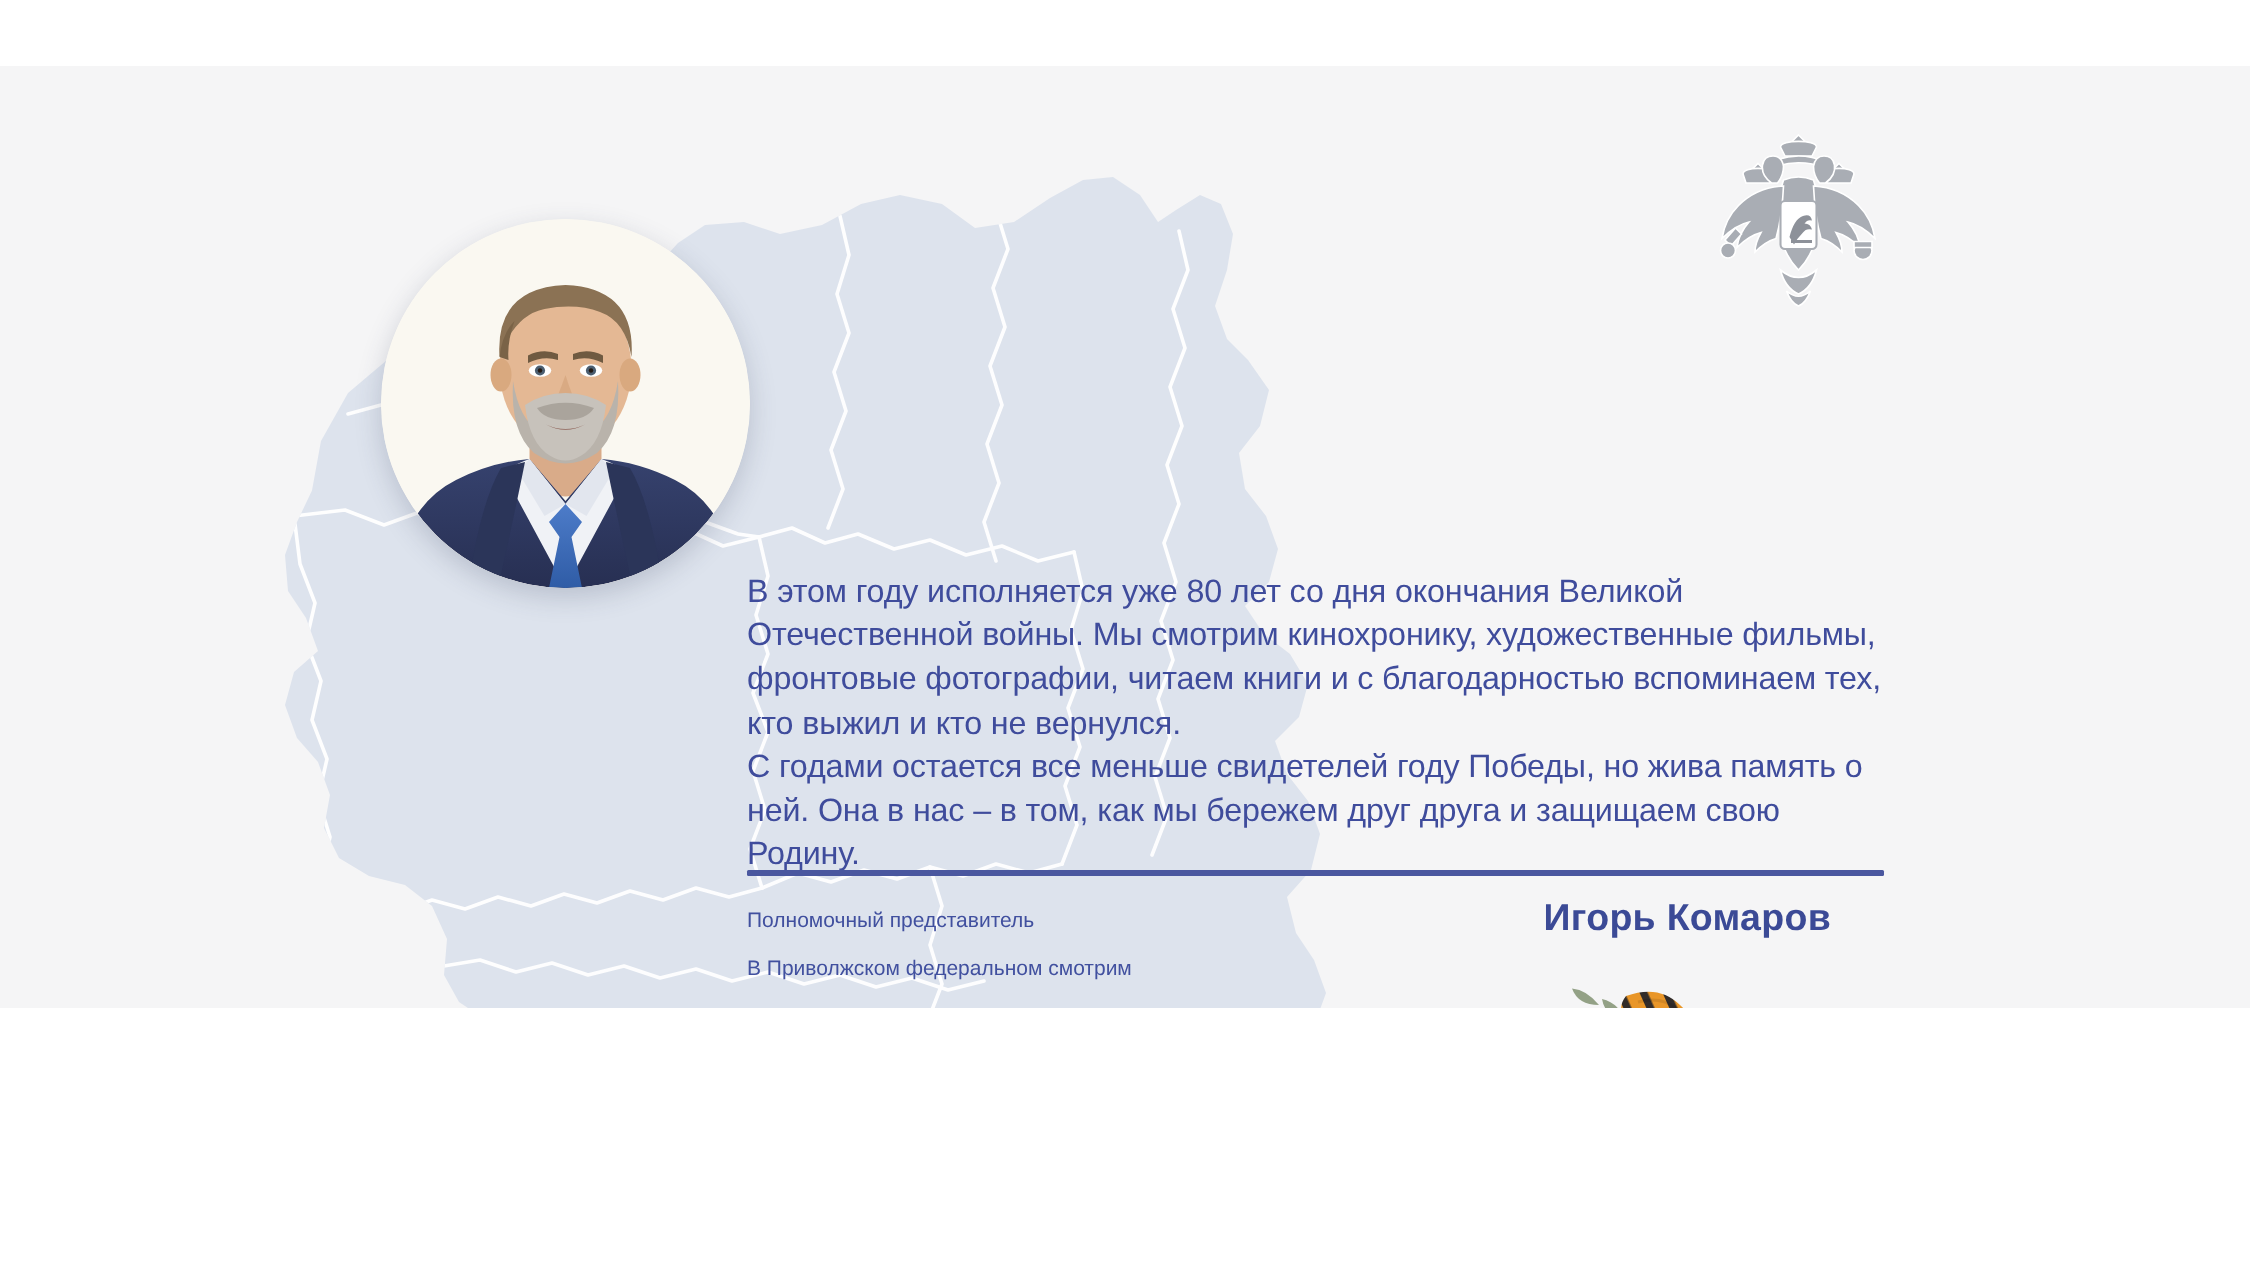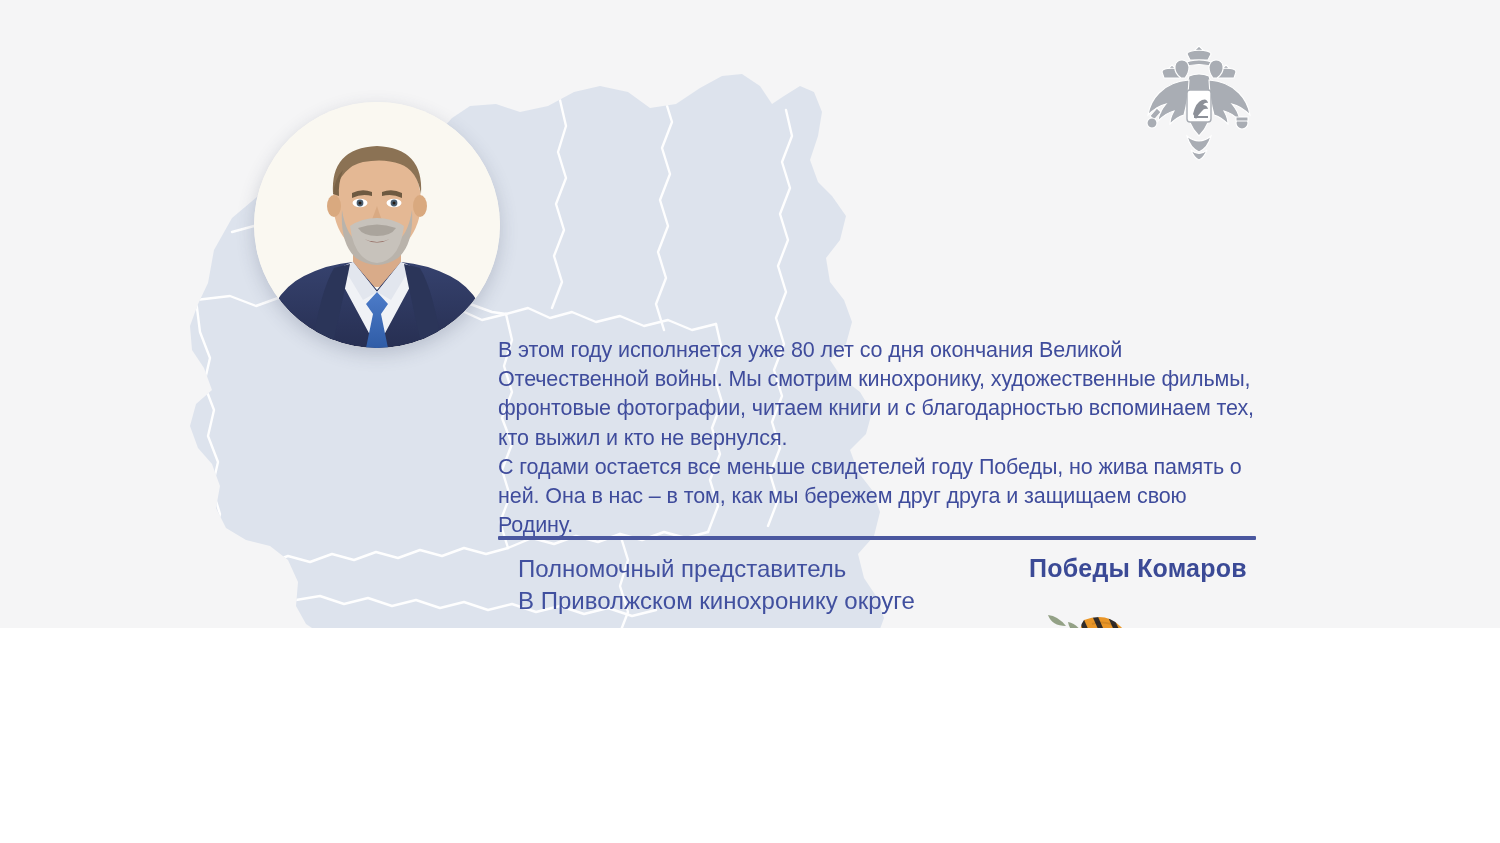--- a/index.html
+++ b/index.html
@@ -8,20 +8,21 @@
     padding: 0;
     background: #ffffff;
   }
   #stage {
     position: relative;
     width: 1500px;
     height: 628px;
     overflow: hidden;
     background: #f5f5f6;
     font-family: "Liberation Sans", "DejaVu Sans", sans-serif;
+    margin-top: 44px;
   }
 
   
   .map-layer {
     position: absolute;
     left: 0; top: 0;
     width: 1500px; height: 843px;
     pointer-events: none;
   }
 
@@ -66,25 +67,25 @@
     left: 498px;
     top: 536px;
     width: 758px;
     height: 4px;
     background: #4a579f;
     border-radius: 1px;
   }
 
   .signature {
     position: absolute;
-    left: 518px;
+    left: 498px;
     top: 553px;
     width: 520px;
     color: #41509f;
-    font-size: 24px;
+    font-size: 14px;
     line-height: 32px;
   }
   .signature div { white-space: nowrap; }
 
   .person-name {
     position: absolute;
     left: 1029px;
     top: 554px;
     color: #3b4a96;
     font-size: 25px;
@@ -256,24 +257,24 @@
 
   <div class="message">
     <p>В этом году исполняется уже 80 лет со дня окончания Великой Отечественной войны. Мы смотрим кинохронику, художественные фильмы, фронтовые фотографии, читаем книги и с благодарностью вспоминаем тех, кто выжил и кто не вернулся.</p>
     <p>С годами остается все меньше свидетелей году Победы, но жива память о ней. Она в нас – в том, как мы бережем друг друга и защищаем свою Родину.</p>
   </div>
 
   <div class="rule"></div>
 
   <div class="signature">
     <div>Полномочный представитель</div>
-    <div>В Приволжском кинохронику округе</div>
+    <div>В Приволжском федеральном смотрим</div>
   </div>
 
-  <div class="person-name">Победы Комаров</div>
+  <div class="person-name">Игорь Комаров</div>
 
   <div class="flowers">
     <svg viewBox="0 0 290 140" aria-hidden="true">
       <defs>
         <pattern id="geo" width="14" height="9" patternUnits="userSpaceOnUse" patternTransform="rotate(-24)">
           <rect width="14" height="9" fill="#e8921f"></rect>
           <rect width="5" height="9" fill="#2a2420"></rect>
         </pattern>
         <radialGradient id="carnG" cx="0.4" cy="0.35" r="0.75">
           <stop offset="0" stop-color="#d6293a"></stop>

